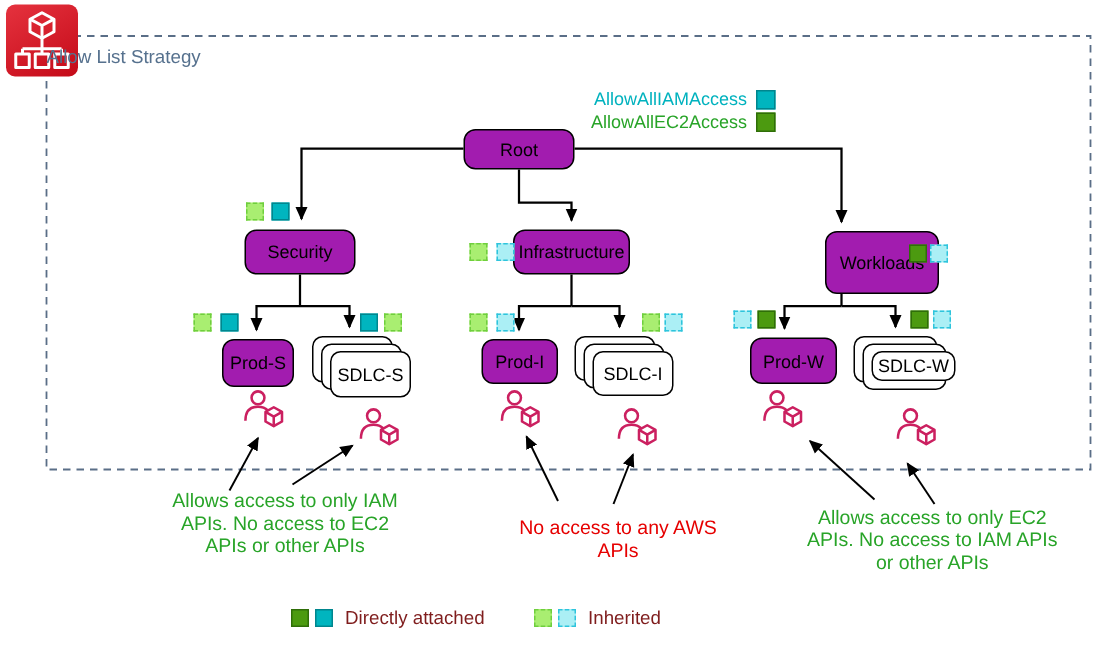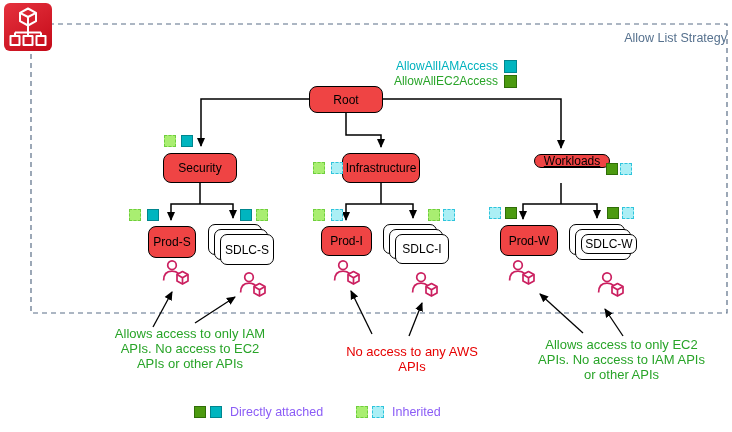--- a/index.html
+++ b/index.html
@@ -1,46 +1,46 @@
 <!DOCTYPE html>
 <html><head>
 <meta charset="utf-8">
 <style>
   html,body{margin:0;padding:0;background:#fff;}
   .canvas{
     position:relative;width:732px;height:432px;background:#fff;overflow:hidden;
     font-family:"Liberation Sans", sans-serif;color:#000;
   }
   svg.overlay{position:absolute;left:0;top:0;pointer-events:none;}
-  .dg-title{position:absolute;left:31px;top:31px;width:696px;text-align:right;
+  .dg-title{position:absolute;left:31px;top:31px;width:696px;text-align:left;
     font-size:12.5px;color:#56718E;}
   .org-icon{position:absolute;left:4px;top:3px;width:48px;height:48px;border-radius:6px;
     background:linear-gradient(150deg,#E5323E 0%,#C40A18 100%);}
-  .node{position:absolute;background:#ef4444;border:1.5px solid #000;border-radius:8px;
+  .node{position:absolute;background:#a21caf;border:1.5px solid #000;border-radius:8px;
     box-sizing:border-box;display:flex;align-items:center;justify-content:center;
     font-size:12px;}
   .stack{position:absolute;}
   .stack .layer{position:absolute;background:#fff;border:1.5px solid #000;border-radius:7px;
     box-sizing:border-box;display:flex;align-items:center;justify-content:center;font-size:12px;}
   .psq,.lsq{box-sizing:border-box;width:12px;height:12px;}
   .psq{position:absolute;}
   .lsq{display:inline-block;flex:0 0 auto;}
   .ec2-att{background:#4C9A10;border:1px solid #2F6E08;}
   .iam-att{background:#00B5BF;border:1px solid #00868E;}
   .ec2-inh{background:#A9EE71;border:1.6px dashed #6FCE3E;}
   .iam-inh{background:#ABEFF5;border:1.6px dashed #2EC4DC;}
   .prow{position:absolute;display:flex;align-items:center;gap:6px;font-size:12px;font-weight:400;}
   .prow .atsq{width:13px;height:13px;box-sizing:border-box;}
   .teal-text{color:#00B2BE;}
   .green-text{color:#28A428;}
   .red-text{color:#E60000;}
   .ann{position:absolute;text-align:center;white-space:pre-line;font-size:13px;line-height:15px;}
   .uicon{position:absolute;width:30px;height:29px;}
   .uicon svg{width:100%;height:100%;display:block;}
-  .lg{position:absolute;display:flex;align-items:center;gap:4px;font-size:12.5px;color:#8b5cf6;}
+  .lg{position:absolute;display:flex;align-items:center;gap:4px;font-size:12.5px;color:#7f1d1d;}
   .lg .lbl{margin-left:4px;}
 </style>
 </head>
 <body>
 
 <div class="canvas">
 
   <svg class="overlay" width="732" height="432" viewBox="0 0 732 432">
     <defs>
       <marker id="arr" markerUnits="userSpaceOnUse" markerWidth="10" markerHeight="10" refX="8" refY="5" orient="auto">
@@ -112,21 +112,21 @@
 
   <div class="node" style="left:309px;top:86px;width:74px;height:27px;">
     <span>Root</span>
   </div>
   <div class="node" style="left:163px;top:153px;width:74px;height:30px;">
     <span>Security</span>
   </div>
   <div class="node" style="left:342px;top:153px;width:78px;height:30px;">
     <span>Infrastructure</span>
   </div>
-  <div class="node" style="left:534px;top:154px;width:76px;height:14px;text-decoration:underline;">
+  <div class="node" style="left:550px;top:154px;width:76px;height:42px;">
     <span>Workloads</span>
   </div>
 
   <div class="node" style="left:148px;top:226px;width:48px;height:32px;">
     <span>Prod-S</span>
   </div>
   <div class="node" style="left:321px;top:226px;width:51px;height:30px;">
     <span>Prod-I</span>
   </div>
   <div class="node" style="left:500px;top:225px;width:58px;height:31px;">

